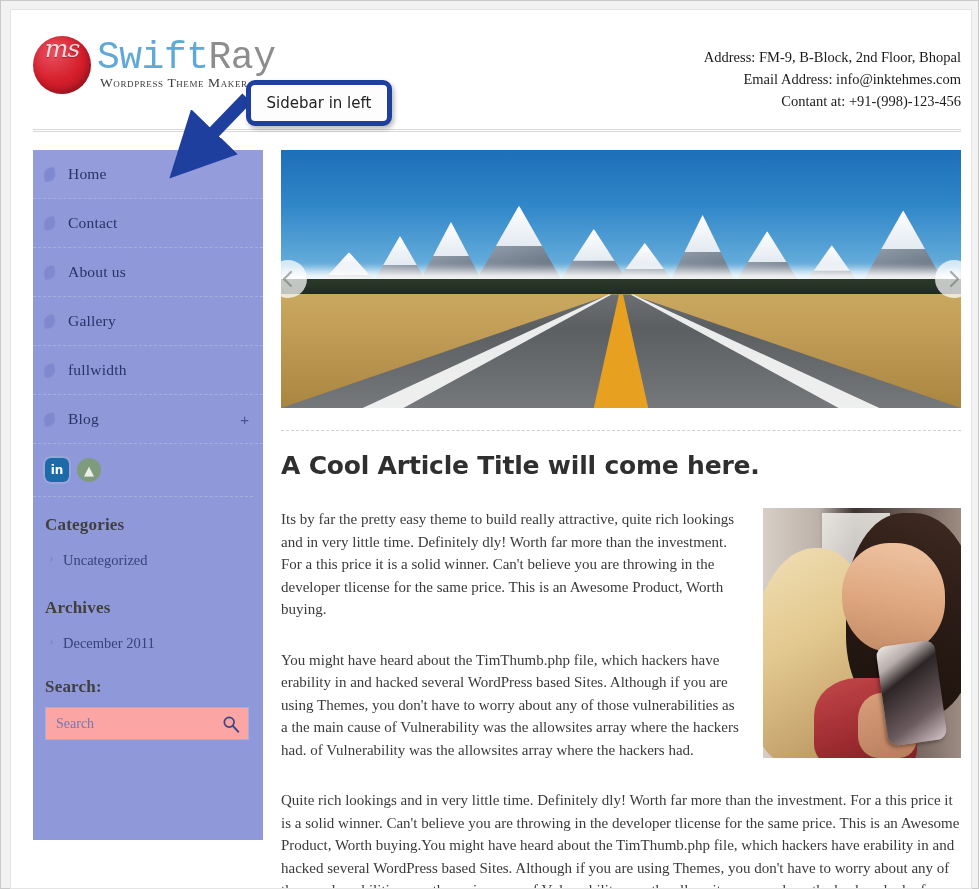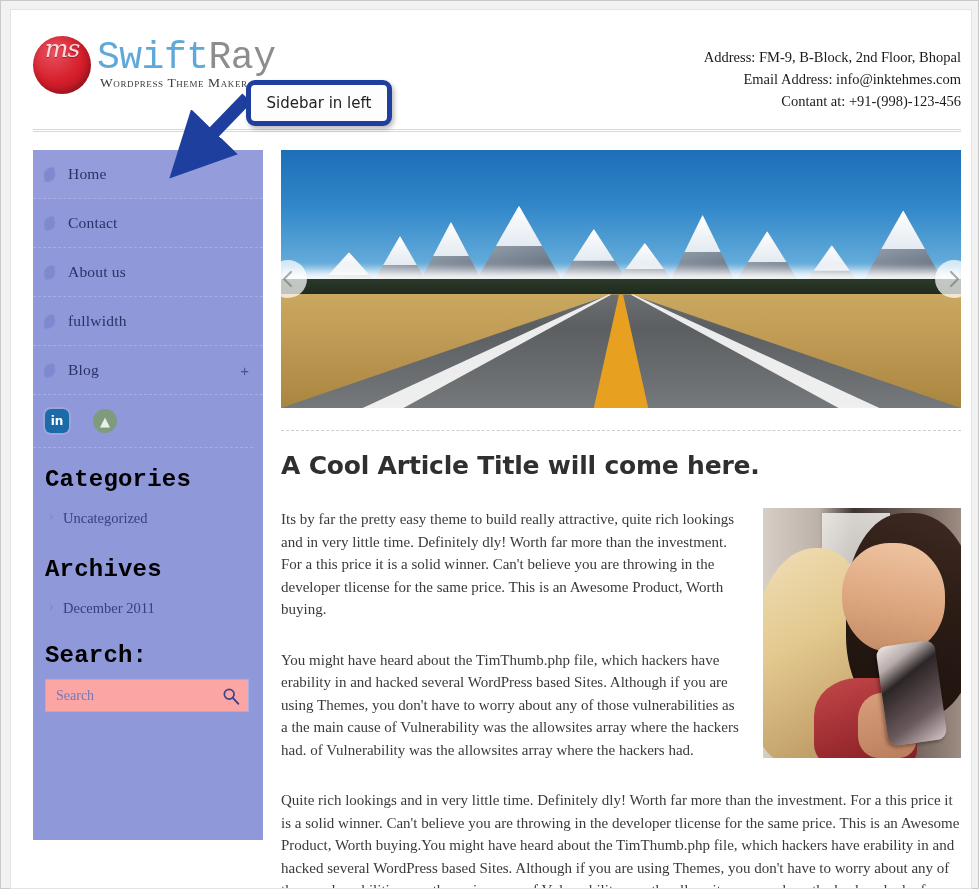--- a/index.html
+++ b/index.html
@@ -174,21 +174,21 @@
   .nav-expand {
     margin-left: auto;
     font-family: "Liberation Sans", sans-serif;
     font-size: 15px;
     color: #4a5291;
     line-height: 1;
   }
 
   #social-row {
     display: flex;
-    gap: 24px;
+    gap: 8px;
     padding: 14px 0 14px 12px;
     border-bottom: 1px dashed #a7aee2;
     margin: 0 10px 0 0;
     text-align: right;
   }
   .social-icon {
     width: 24px; height: 24px;
     border-radius: 50%;
     display: flex;
     align-items: center;
@@ -207,24 +207,24 @@
   }
   .social-icon.android { background: #7f9b7d; }
   .social-icon.android span {
     font-family: "DejaVu Sans", sans-serif;
     font-size: 13px; font-weight: bold;
     color: #e9f0e8; line-height: 1;
   }
 
   .widget { padding: 10px 14px 4px 12px; }
   .widget-title {
-    font-family: Liberation Mono, monospace;
-    font-size: 24px;
+    font-family: Liberation Serif, serif;
+    font-size: 17px;
     font-weight: bold;
-    color: #000000;
+    color: #404040;
     margin: 8px 0 10px 0;
     letter-spacing: .2px;
   }
   .widget-list { list-style: none; }
   .widget-list li {
     font-family: "Liberation Serif", serif;
     font-size: 14.5px;
     color: #39417c;
     padding: 7px 0 7px 18px;
     position: relative;
@@ -513,20 +513,24 @@
           <li class="nav-item">
             <span class="nav-bullet"></span>
             <span class="nav-label">Contact</span>
           </li>
           <li class="nav-item">
             <span class="nav-bullet"></span>
             <span class="nav-label">About us</span>
           </li>
           <li class="nav-item">
             <span class="nav-bullet"></span>
+            <span class="nav-label">Gallery</span>
+          </li>
+          <li class="nav-item">
+            <span class="nav-bullet"></span>
             <span class="nav-label">fullwidth</span>
           </li>
           <li class="nav-item">
             <span class="nav-bullet"></span>
             <span class="nav-label">Blog</span>
             <span class="nav-expand">+</span>
           </li>
         </ul>
 
         <div id="social-row">

